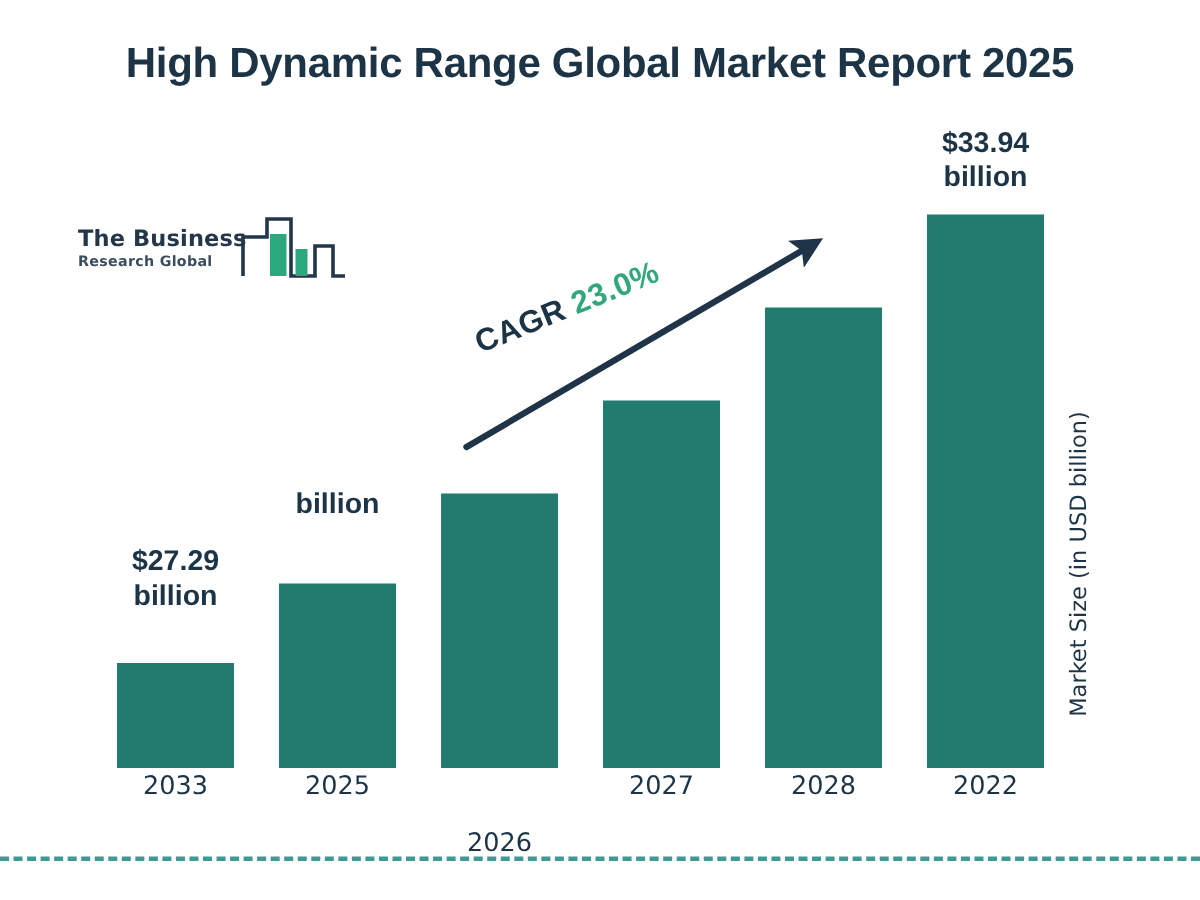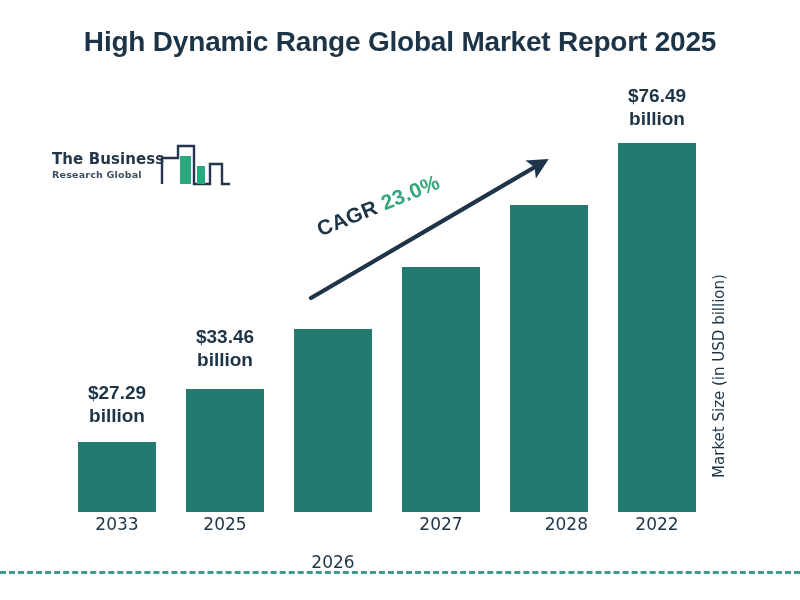--- a/index.html
+++ b/index.html
@@ -167,38 +167,37 @@
 
   <div id="plot">
 
     <div class="bar" style="left:78px;  width:78px;  height:70px;  background:#237a6e;"></div>
     <div class="bar" style="left:186px; width:78px;  height:123px; background:#237a6e;"></div>
     <div class="bar" style="left:294px; width:78px;  height:183px; background:#237a6e;"></div>
     <div class="bar" style="left:402px; width:78px;  height:245px; background:#237a6e;"></div>
     <div class="bar" style="left:510px; width:78px;  height:307px; background:#237a6e;"></div>
     <div class="bar" style="left:618px; width:78px;  height:369px; background:#237a6e;"></div>
 
-    <div class="bar-label" style="left:64px; top:381px; width:106px;">
+    <div class="bar-label" style="left:64px; top:363px; width:106px;">
       <div>$27.29</div>
       <div>billion</div>
     </div>
     <div class="bar-label" style="left:172px; top:325px; width:106px;">
-      <div>$33.46</div>
       <div>billion</div>
     </div>
     <div class="bar-label" style="left:604px; top:84px; width:106px;">
-      <div>$76.49</div>
+      <div>$33.94</div>
       <div>billion</div>
     </div>
 
     <div class="cat-label" style="left:78px;  width:78px;">2033</div>
     <div class="cat-label" style="left:186px; width:78px;">2025</div>
     <div class="cat-label" style="left:294px; width:78px;margin-top:38px;">2026</div>
     <div class="cat-label" style="left:402px; width:78px;text-align:center;">2027</div>
-    <div class="cat-label" style="left:510px; width:78px;text-align:right;">2028</div>
+    <div class="cat-label" style="left:510px; width:78px;">2028</div>
     <div class="cat-label" style="left:618px; width:78px;">2022</div>
 
     <svg width="800" height="600" style="position:absolute;left:0;top:0;pointer-events:none;">
       <defs>
         <marker id="arrowhead" markerWidth="5" markerHeight="5" refX="2.6" refY="2.5" orient="auto">
           <path d="M0,0 L5,2.5 L0,5 L1.1,2.5 Z" fill="#1f3448"></path>
         </marker>
       </defs>
       <line x1="311" y1="298" x2="540" y2="164" stroke="#1f3448" stroke-width="4.2" stroke-linecap="round" marker-end="url(#arrowhead)"></line>
     </svg>

